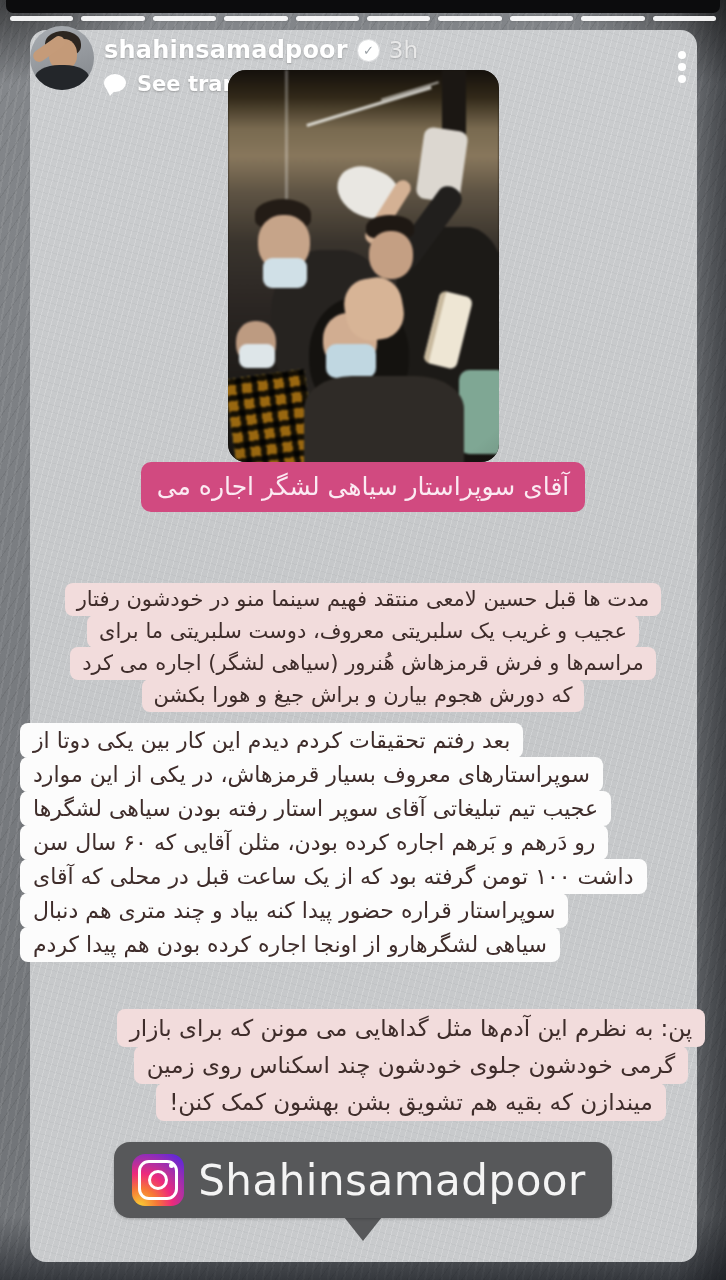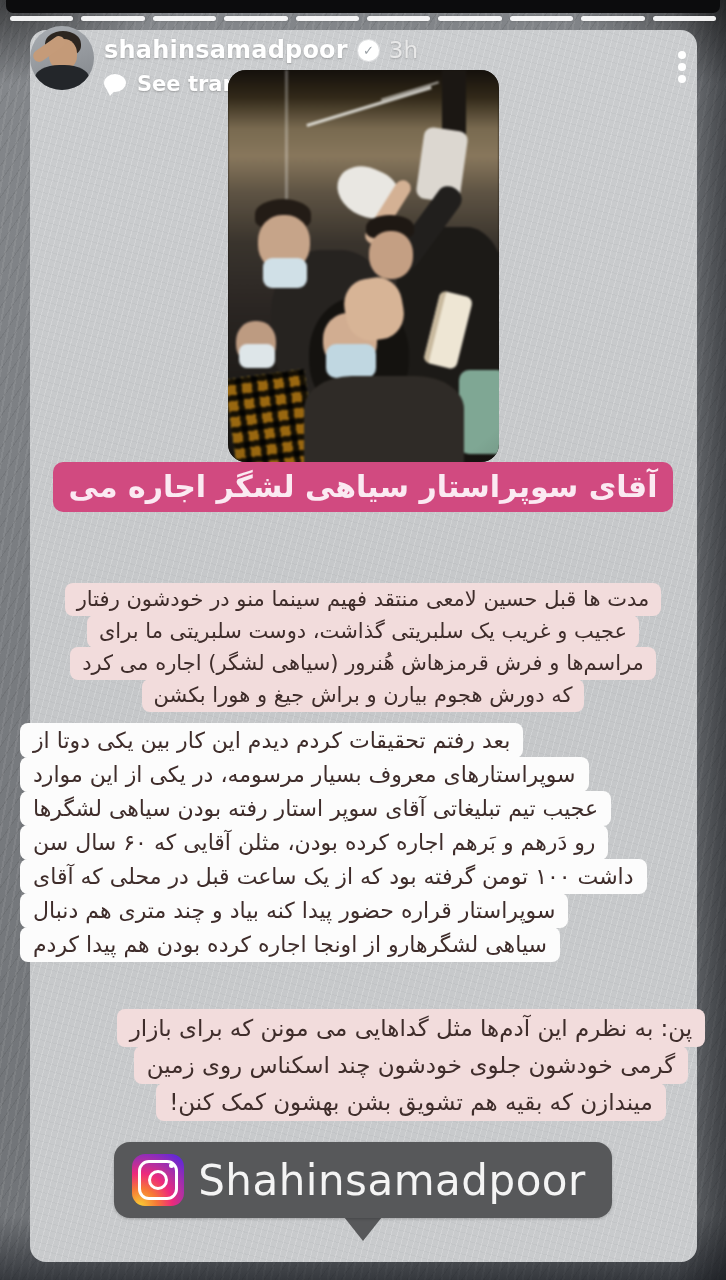--- a/index.html
+++ b/index.html
@@ -111,21 +111,21 @@
     background-blend-mode:multiply; }
   .chair{ right:-8px; bottom:2%; width:48px; height:84px; background:#7ca893; border-radius:10px; }
   .vignette{ position:absolute; inset:0;
     background:radial-gradient(130% 110% at 50% 40%, transparent 60%, rgba(8,6,4,.5) 100%); }
 
   
   .textblock{ position:absolute; left:0; width:726px; text-align:center; direction:rtl; }
   .textblock .line{ display:block; width:fit-content; margin:0 auto; white-space:nowrap; }
 
   .title-block{ top:463px; }
-  .title-block .line{ background:#d14a80; color:#fbeaf2; font-weight:bold; font-size:30px;
+  .title-block .line{ background:#d14a80; color:#fbeaf2; font-weight:normal; font-size:25px;
     line-height:40px; padding:5px 16px; border-radius:10px; margin-top:-1px; }
 
   .para .line{ color:#3f2d2b; margin-top:-1px; }
   .para-pink .line{ background:#f2dcdc; }
   .para-white .line{ background:#fcfcfc;margin-left:20px; }
   .para1{ top:584px; } .para1 .line{ font-size:21px; line-height:25px; padding:4px 12px; border-radius:8px; }
   .para2{ top:724px; } .para2 .line{ font-size:22px; line-height:27px; padding:4px 13px; border-radius:8px; }
   .para3{ top:1010px;margin-left:48px; } .para3 .line{ font-size:23px; line-height:30px; padding:4px 13px; border-radius:8px; }
 
   
@@ -222,28 +222,28 @@
     </div>
     <div class="vignette"></div>
   </div>
 
   <div class="textblock title-block">
       <span class="line">آقای سوپراستار سیاهی لشگر اجاره می</span>
     </div>
 
   <div class="textblock para para-pink para1">
       <span class="line">مدت ها قبل حسین لامعی منتقد فهیم سینما منو در خودشون رفتار</span>
-      <span class="line">عجیب و غریب یک سلبریتی گذاشت، دوست سلبریتی ما برای</span>
+      <span class="line">عجیب و غریب یک سلبریتی معروف، دوست سلبریتی ما برای</span>
       <span class="line">مراسم‌ها و فرش قرمزهاش هُنرور (سیاهی لشگر) اجاره می کرد</span>
       <span class="line">که دورش هجوم بیارن و براش جیغ و هورا بکشن</span>
     </div>
 
   <div class="textblock para para-white para2">
       <span class="line">بعد رفتم تحقیقات کردم دیدم این کار بین یکی دوتا از</span>
-      <span class="line">سوپراستارهای معروف بسیار مرسومه، در یکی از این موارد</span>
+      <span class="line">سوپراستارهای معروف بسیار قرمزهاش، در یکی از این موارد</span>
       <span class="line">عجیب تیم تبلیغاتی آقای سوپر استار رفته بودن سیاهی لشگرها</span>
       <span class="line">رو دَرهم و بَرهم اجاره کرده بودن، مثلن آقایی که ۶۰ سال سن</span>
       <span class="line">داشت ۱۰۰ تومن گرفته بود که از یک ساعت قبل در محلی که آقای</span>
       <span class="line">سوپراستار قراره حضور پیدا کنه بیاد و چند متری هم دنبال</span>
       <span class="line">سیاهی لشگرهارو از اونجا اجاره کرده بودن هم پیدا کردم</span>
     </div>
 
   <div class="textblock para para-pink para3">
       <span class="line">پن: به نظرم این آدم‌ها مثل گداهایی می مونن که برای بازار</span>
       <span class="line">گرمی خودشون جلوی خودشون چند اسکناس روی زمین</span>

